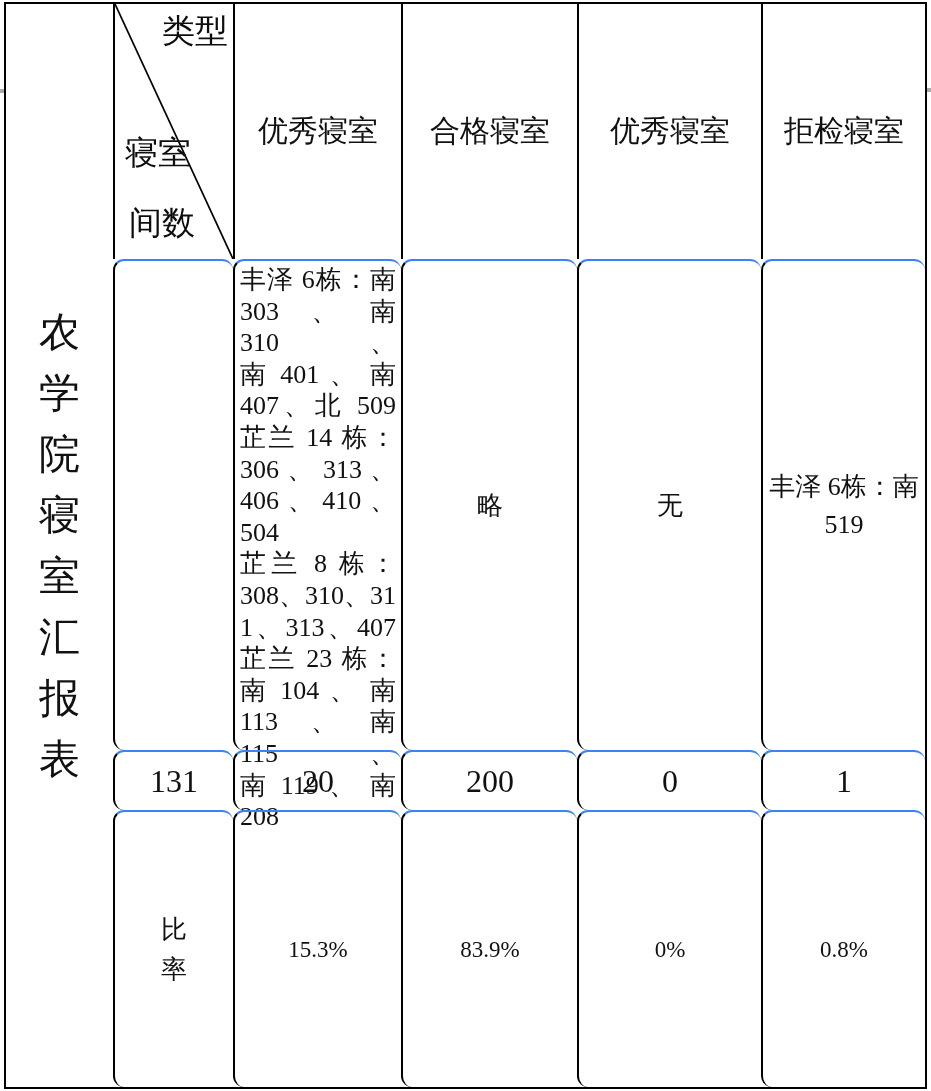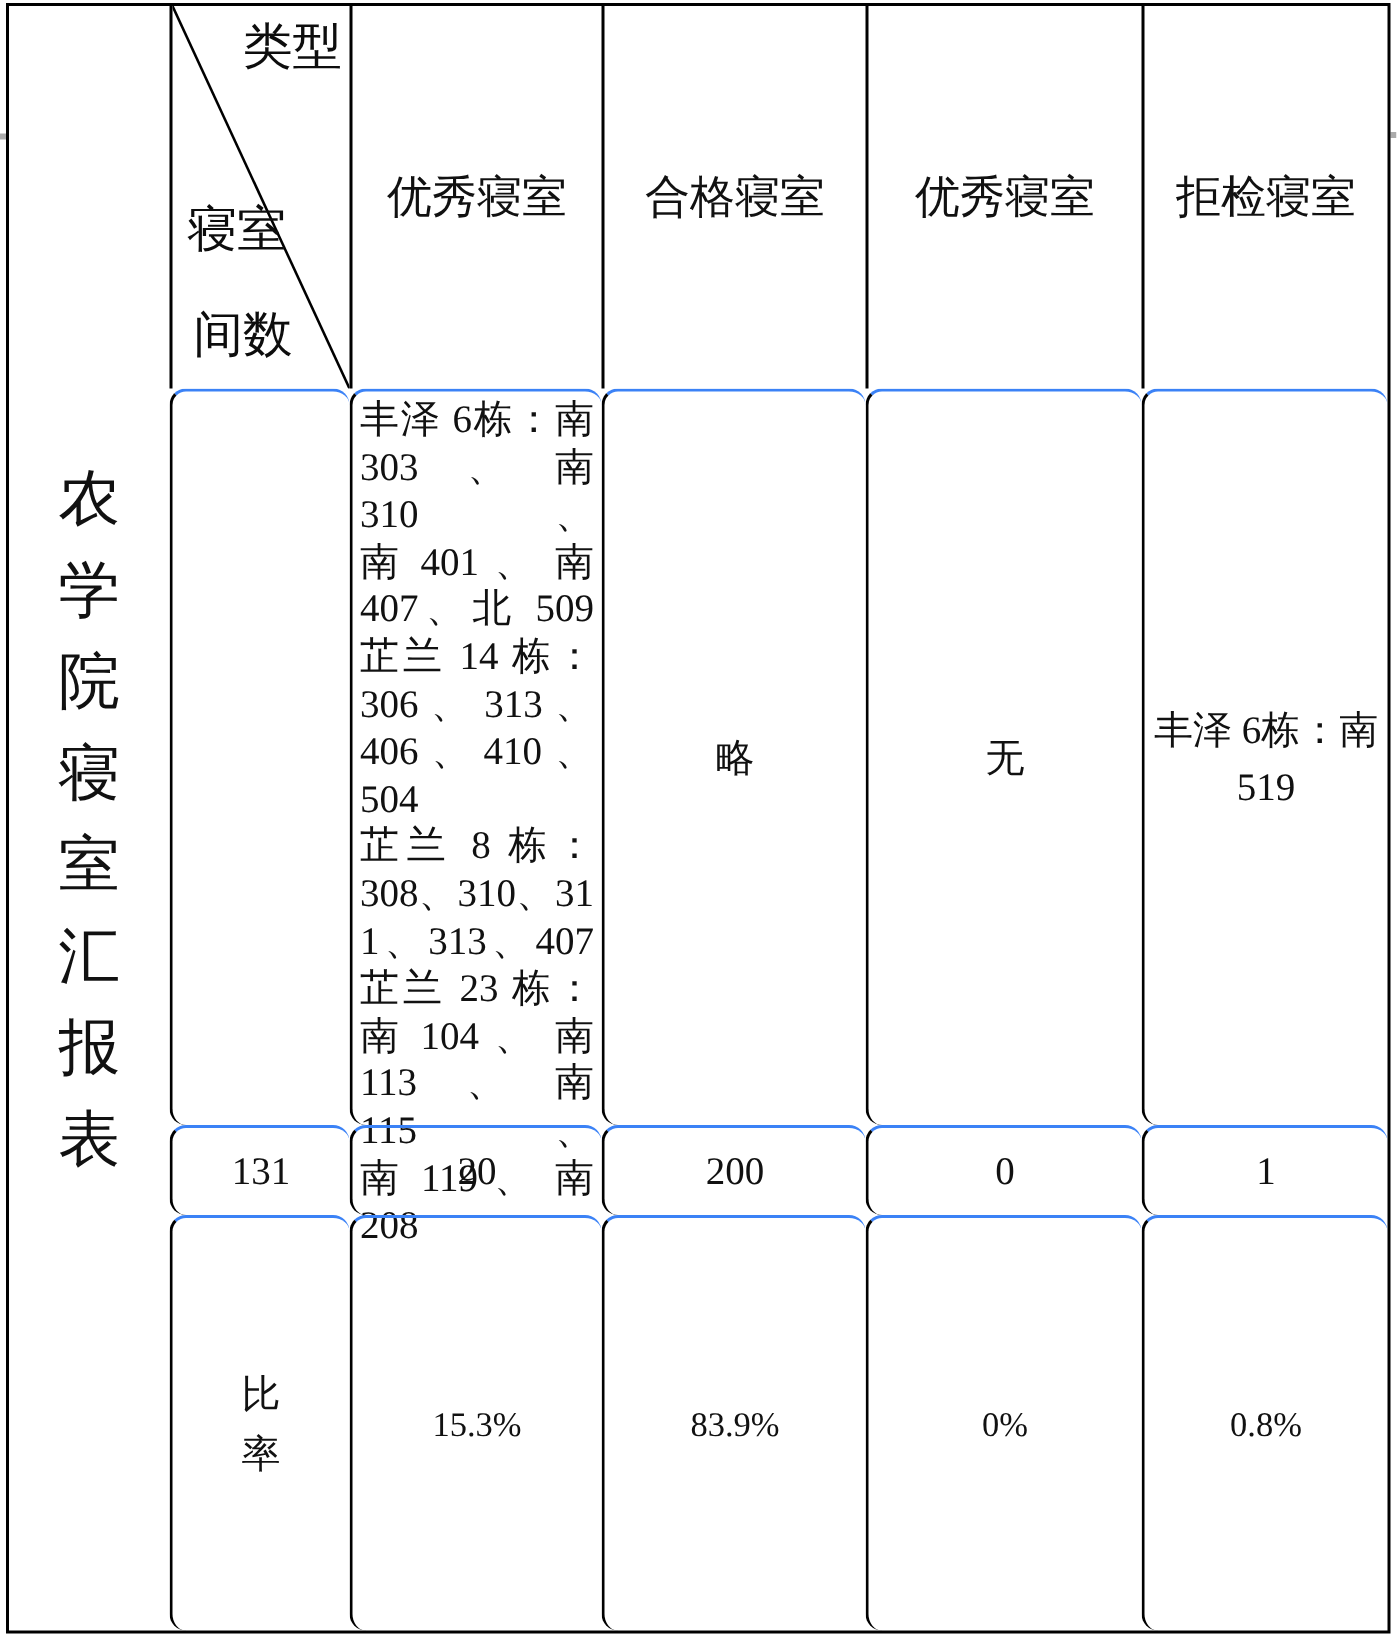--- a/index.html
+++ b/index.html
@@ -57,21 +57,21 @@
 
   .list-cell { padding: 3px 5px 0 5px; font-size: 26px; line-height: 31.6px; }
   .jline { text-align: justify; text-align-last: justify; text-justify: inter-character; }
   .jline.lastline { text-align-last: left; }
 
   .center-cell {
     display: flex; align-items: center; justify-content: center;
     font-size: 26px; text-align: center;
   }
   .refused-cell { flex-direction: column; line-height: 38px; }
-  .num-cell { font-size: 26px; }
+  .num-cell { font-size: 32px; }
   .ratio-label-cell { flex-direction: column; line-height: 40px; }
   .pct-cell { font-size: 23px; }
 </style>
 </head>
 <body>
 
 <div class="page">
 
   <div class="dash dash-left"></div>
   <div class="dash dash-right"></div>

